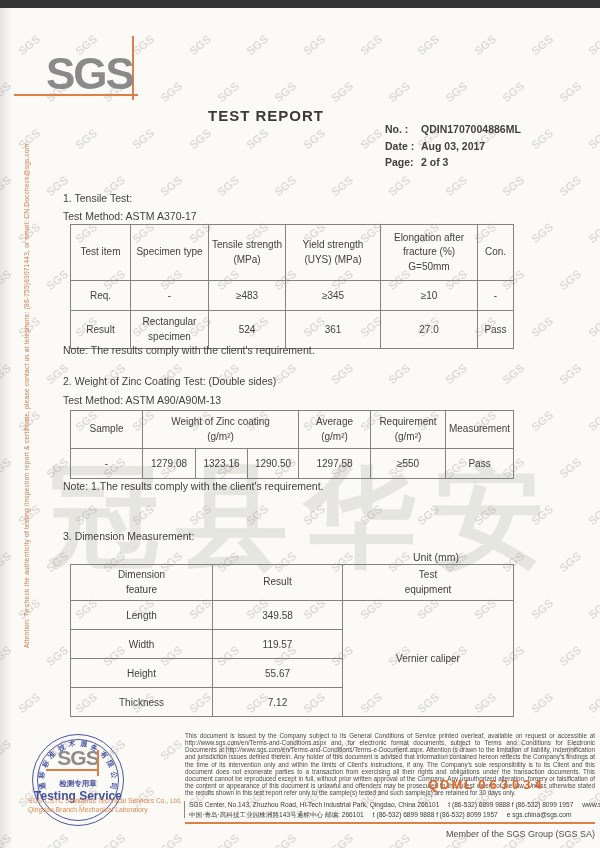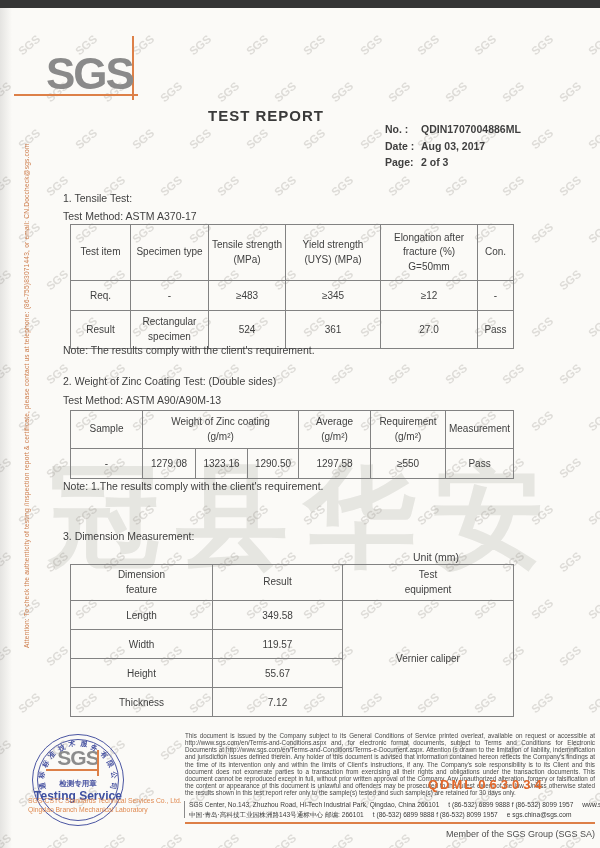--- a/index.html
+++ b/index.html
@@ -342,21 +342,21 @@
             </td>
         <td>
               <span class="ln">Con.</span>
             </td>
       </tr>
       <tr style="height:30px">
         <td>Req.</td>
         <td>-</td>
         <td>≥483</td>
         <td>≥345</td>
-        <td>≥12</td>
+        <td>≥10</td>
         <td>-</td>
       </tr>
       <tr style="height:38px">
         <td>Result</td>
         <td>
               <span class="ln">Rectangular</span>
               <span class="ln">specimen</span>
             </td>
         <td>524</td>
         <td>361</td>

